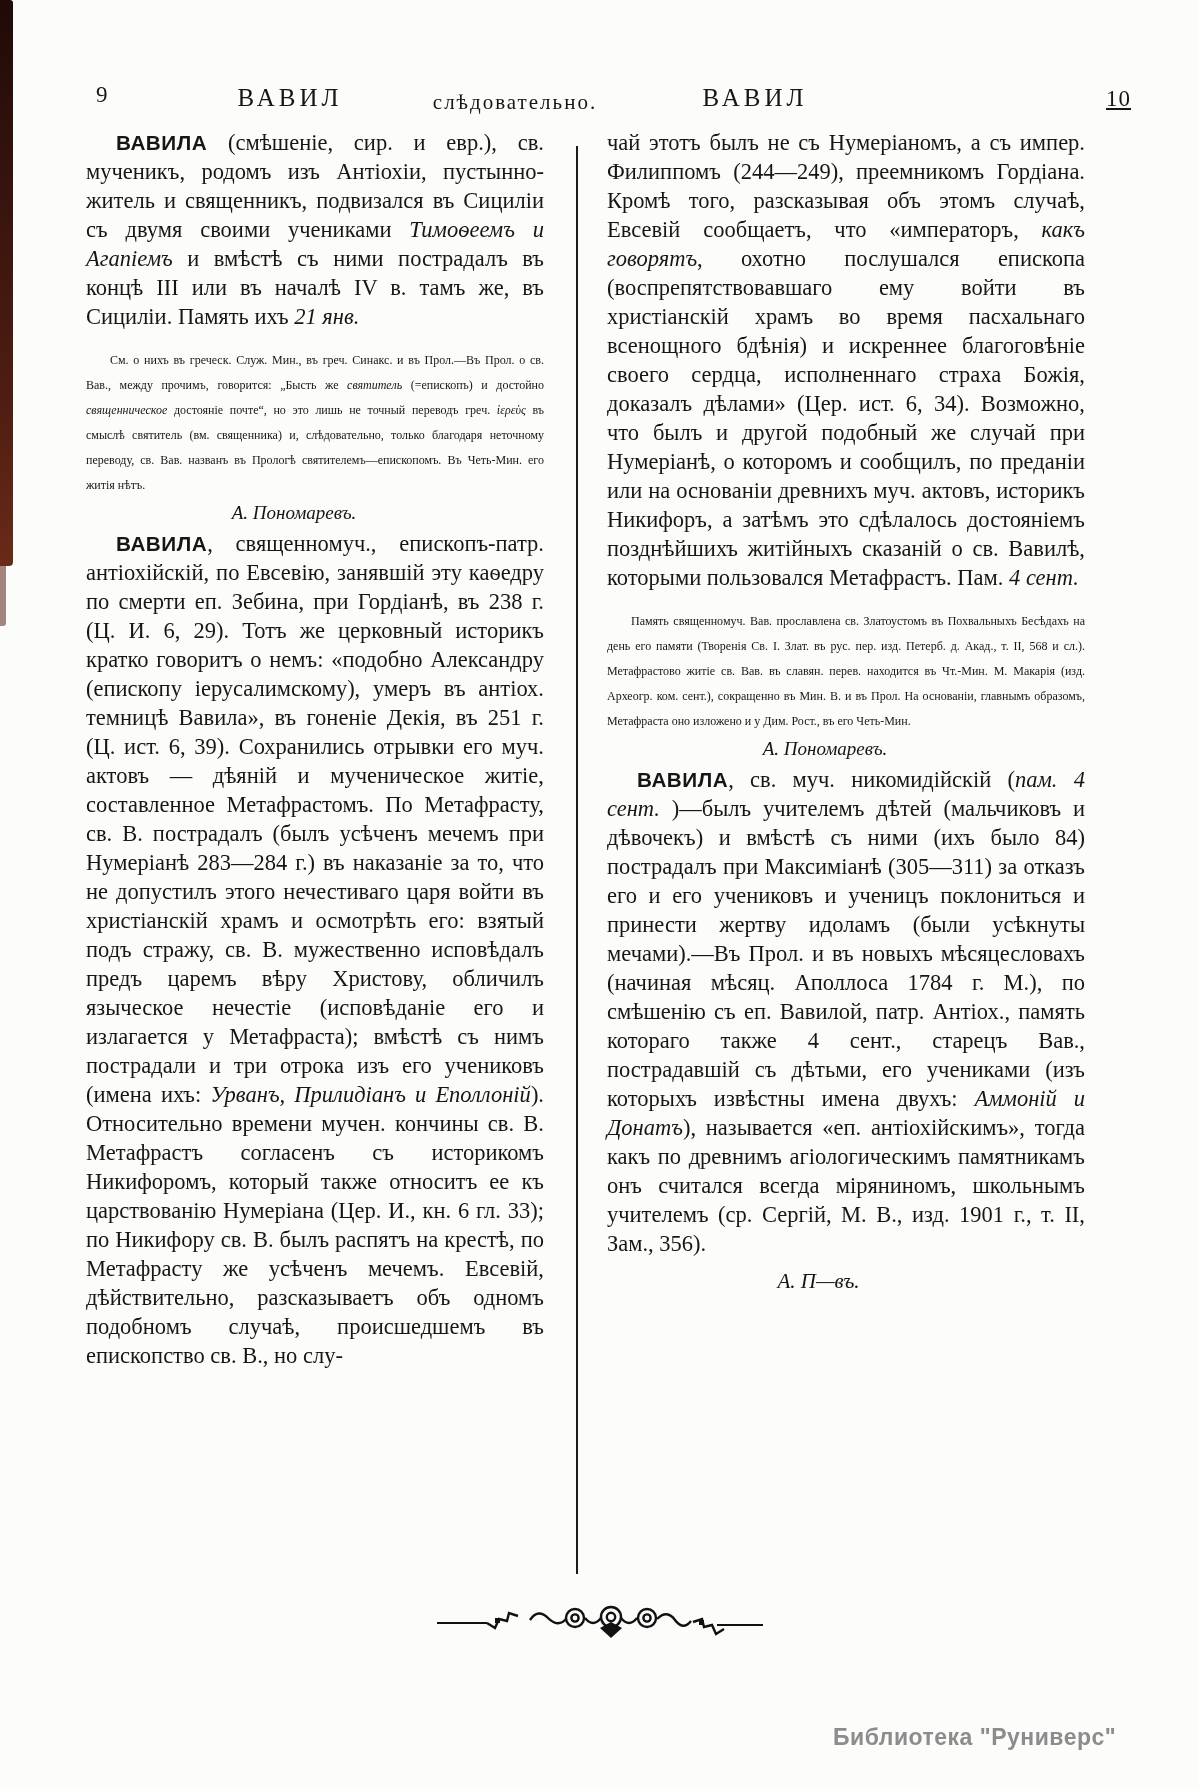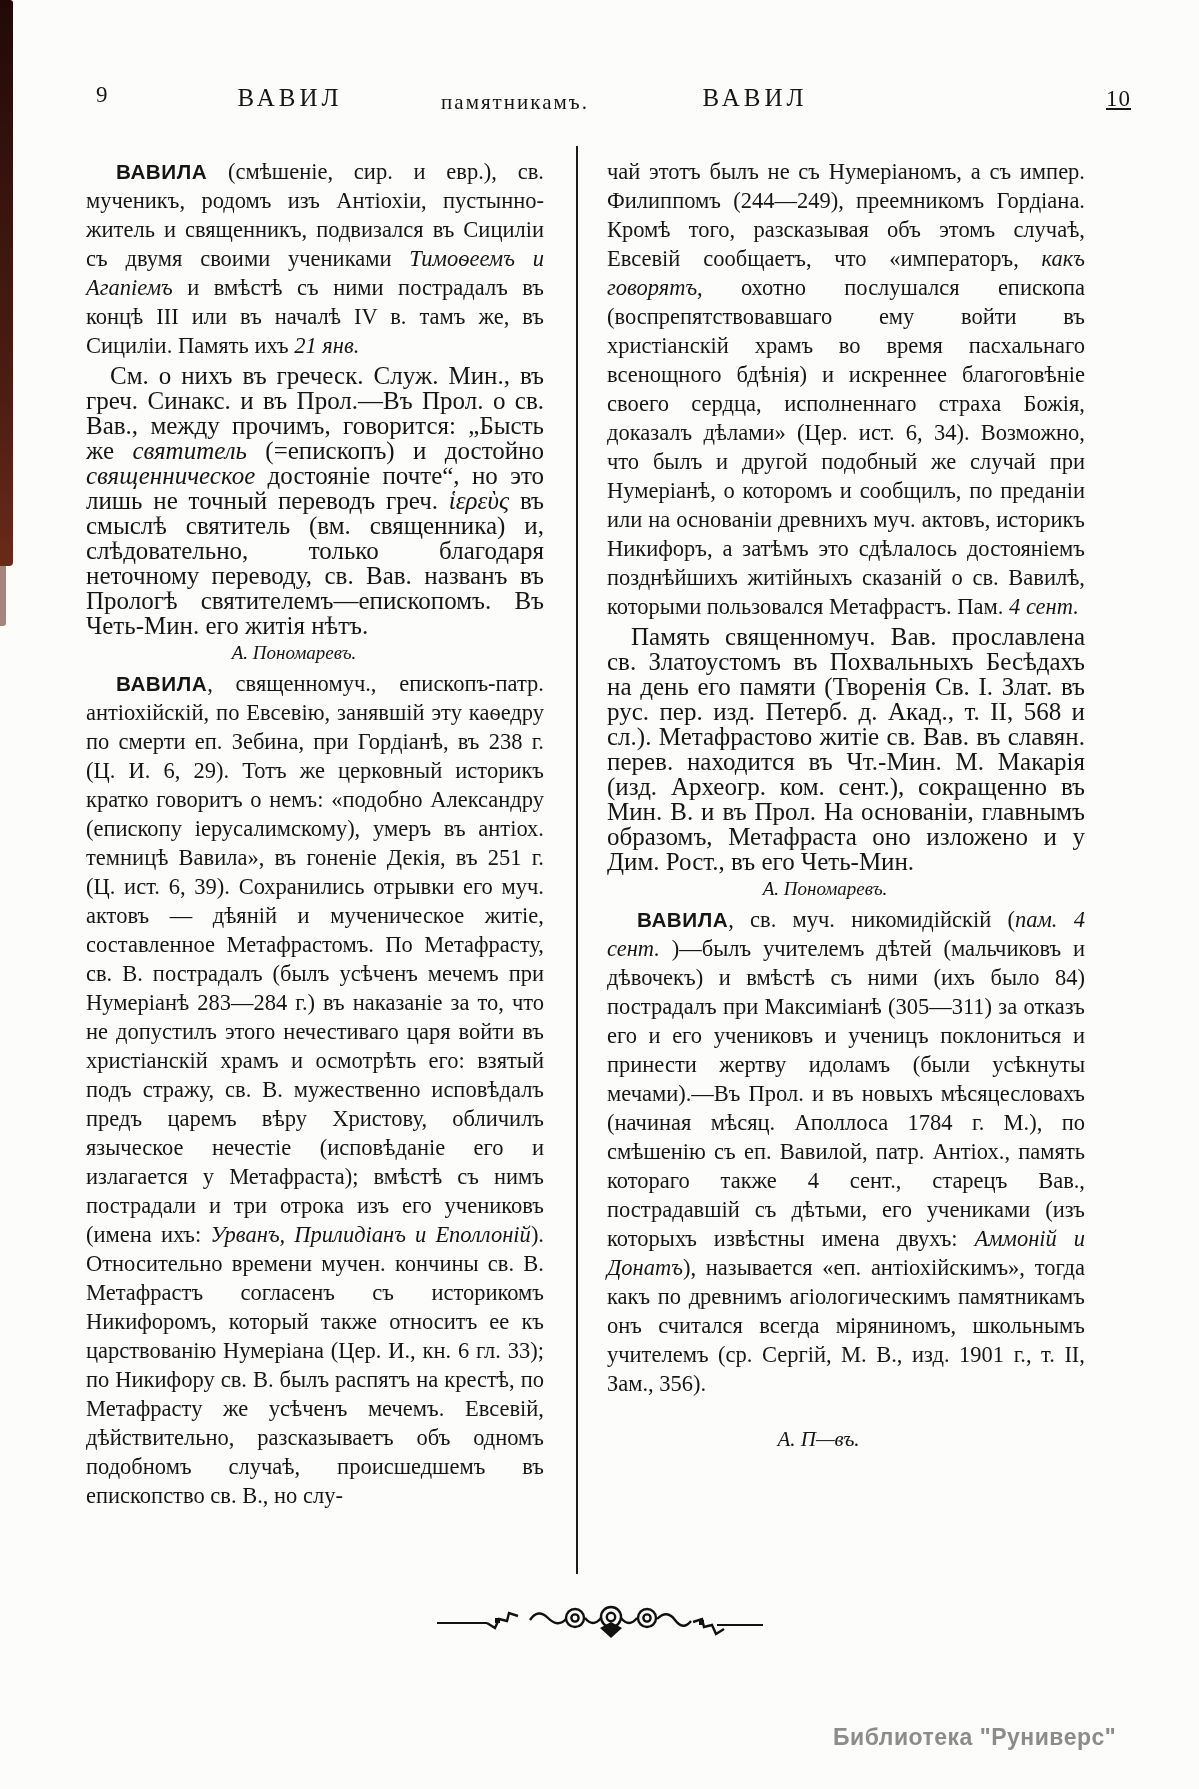--- a/index.html
+++ b/index.html
@@ -22,30 +22,30 @@
   .pagenum { position:absolute; font-size:23px; letter-spacing:1px; }
   .pagenum.left { left:96px; top:82px; }
   .pagenum.right { left:1106px; top:86px;text-decoration:underline; }
   .runtitle {
     position:absolute; top:84px; transform:translateX(-50%);
     font-size:25px; letter-spacing:4px;
   }
   .runtitle.center-word { font-size:21px; letter-spacing:2px; top:90px; }
   
   .divider { position:absolute; left:576px; top:146px; width:2px; height:1428px; background:#1c1c1c; }
-  .col { position:absolute; top:157px; text-align:justify; }
+  .col { position:absolute; top:128px; text-align:justify; }
   .col.left  { left:86px;  width:458px; }
   .col.right { left:607px; width:478px; }
   p { margin:0; }
   .entry { font-size:22.5px; line-height:29px; text-indent:30px; }
   .cont  { text-indent:0; }
-  .note  { font-size:25px; line-height:25px; text-indent:24px; margin-top:3px; }
+  .note  { font-size:12px; line-height:25px; text-indent:24px; margin-top:17px; }
   .sig   { font-size:19px; line-height:27px; font-style:italic; text-align:center;
            padding-right:42px; margin:1px 0 3px 0; }
-  .sig.last { font-size:21px; padding-right:55px; margin-top:28px; }
+  .sig.last { font-size:21px; padding-right:55px; margin-top:10px; }
   .hw { font-family:"Liberation Sans", sans-serif; font-weight:700; font-size:.92em; letter-spacing:.5px; }
   .i  { font-style:italic; }
   
   .ornament { position:absolute; left:600px; top:1598px; transform:translateX(-50%); }
   
   .watermark {
     position:absolute; left:833px; top:1724px;
     font-family:"Liberation Sans", sans-serif; font-weight:700;
     font-size:23px; color:#8c8c8c; letter-spacing:.5px;
   }
@@ -53,21 +53,21 @@
 </head>
 <body>
 
 <div class="page">
 
   <div class="scan-edge"></div>
   <div class="scan-edge-tail"></div>
 
   <span class="pagenum left">9</span>
   <span class="runtitle" style="left:290px">ВАВИЛ</span>
-  <span class="runtitle center-word" style="left:515px">памятникамъ.</span>
+  <span class="runtitle center-word" style="left:515px">слѣдовательно.</span>
   <span class="runtitle" style="left:755px">ВАВИЛ</span>
   <span class="pagenum right">10</span>
 
   <div class="divider"></div>
 
   <div class="col left">
     <p class="entry"><span class="hw">ВАВИЛА</span><span> (смѣшеніе, сир. и евр.), св. мученикъ, родомъ изъ Антіохіи, пустынно-житель и священникъ, подвизался въ Сициліи съ двумя своими учениками </span><span class="i">Тимоѳеемъ и Агапіемъ</span><span> и вмѣстѣ съ ними пострадалъ въ концѣ III или въ началѣ IV в. тамъ же, въ Сициліи. Память ихъ </span><span class="i">21 янв.</span></p>
     <p class="note"><span>См. о нихъ въ греческ. Служ. Мин., въ греч. Синакс. и въ Прол.—Въ Прол. о св. Вав., между прочимъ, говорится: „Бысть же </span><span class="i">святитель</span><span> (=епископъ) и достойно </span><span class="i">священническое</span><span> достояніе почте“, но это лишь не точный переводъ греч. </span><span class="i">ἱερεὺς</span><span> въ смыслѣ святитель (вм. священника) и, слѣдовательно, только благодаря неточному переводу, св. Вав. названъ въ Прологѣ святителемъ—епископомъ. Въ Четь-Мин. его житія нѣтъ.</span></p>
     <p class="sig">А. Пономаревъ.</p>
     <p class="entry"><span class="hw">ВАВИЛА</span><span>, священномуч., епископъ-патр. антіохійскій, по Евсевію, занявшій эту каѳедру по смерти еп. Зебина, при Гордіанѣ, въ 238 г. (Ц. И. 6, 29). Тотъ же церковный историкъ кратко говоритъ о немъ: «подобно Александру (епископу іерусалимскому), умеръ въ антіох. темницѣ Вавила», въ гоненіе Декія, въ 251 г. (Ц. ист. 6, 39). Сохранились отрывки его муч. актовъ — дѣяній и мученическое житіе, составленное Метафрастомъ. По Метафрасту, св. В. пострадалъ (былъ усѣченъ мечемъ при Нумеріанѣ 283—284 г.) въ наказаніе за то, что не допустилъ этого нечестиваго царя войти въ христіанскій храмъ и осмотрѣть его: взятый подъ стражу, св. В. мужественно исповѣдалъ предъ царемъ вѣру Христову, обличилъ языческое нечестіе (исповѣданіе его и излагается у Метафраста); вмѣстѣ съ нимъ пострадали и три отрока изъ его учениковъ (имена ихъ: </span><span class="i">Урванъ, Прилидіанъ и Еполлоній</span><span>). Относительно времени мучен. кончины св. В. Метафрастъ согласенъ съ историкомъ Никифоромъ, который также относитъ ее къ царствованію Нумеріана (Цер. И., кн. 6 гл. 33); по Никифору св. В. былъ распятъ на крестѣ, по Метафрасту же усѣченъ мечемъ. Евсевій, дѣйствительно, разсказываетъ объ одномъ подобномъ случаѣ, происшедшемъ въ епископство св. В., но слу-</span></p>

